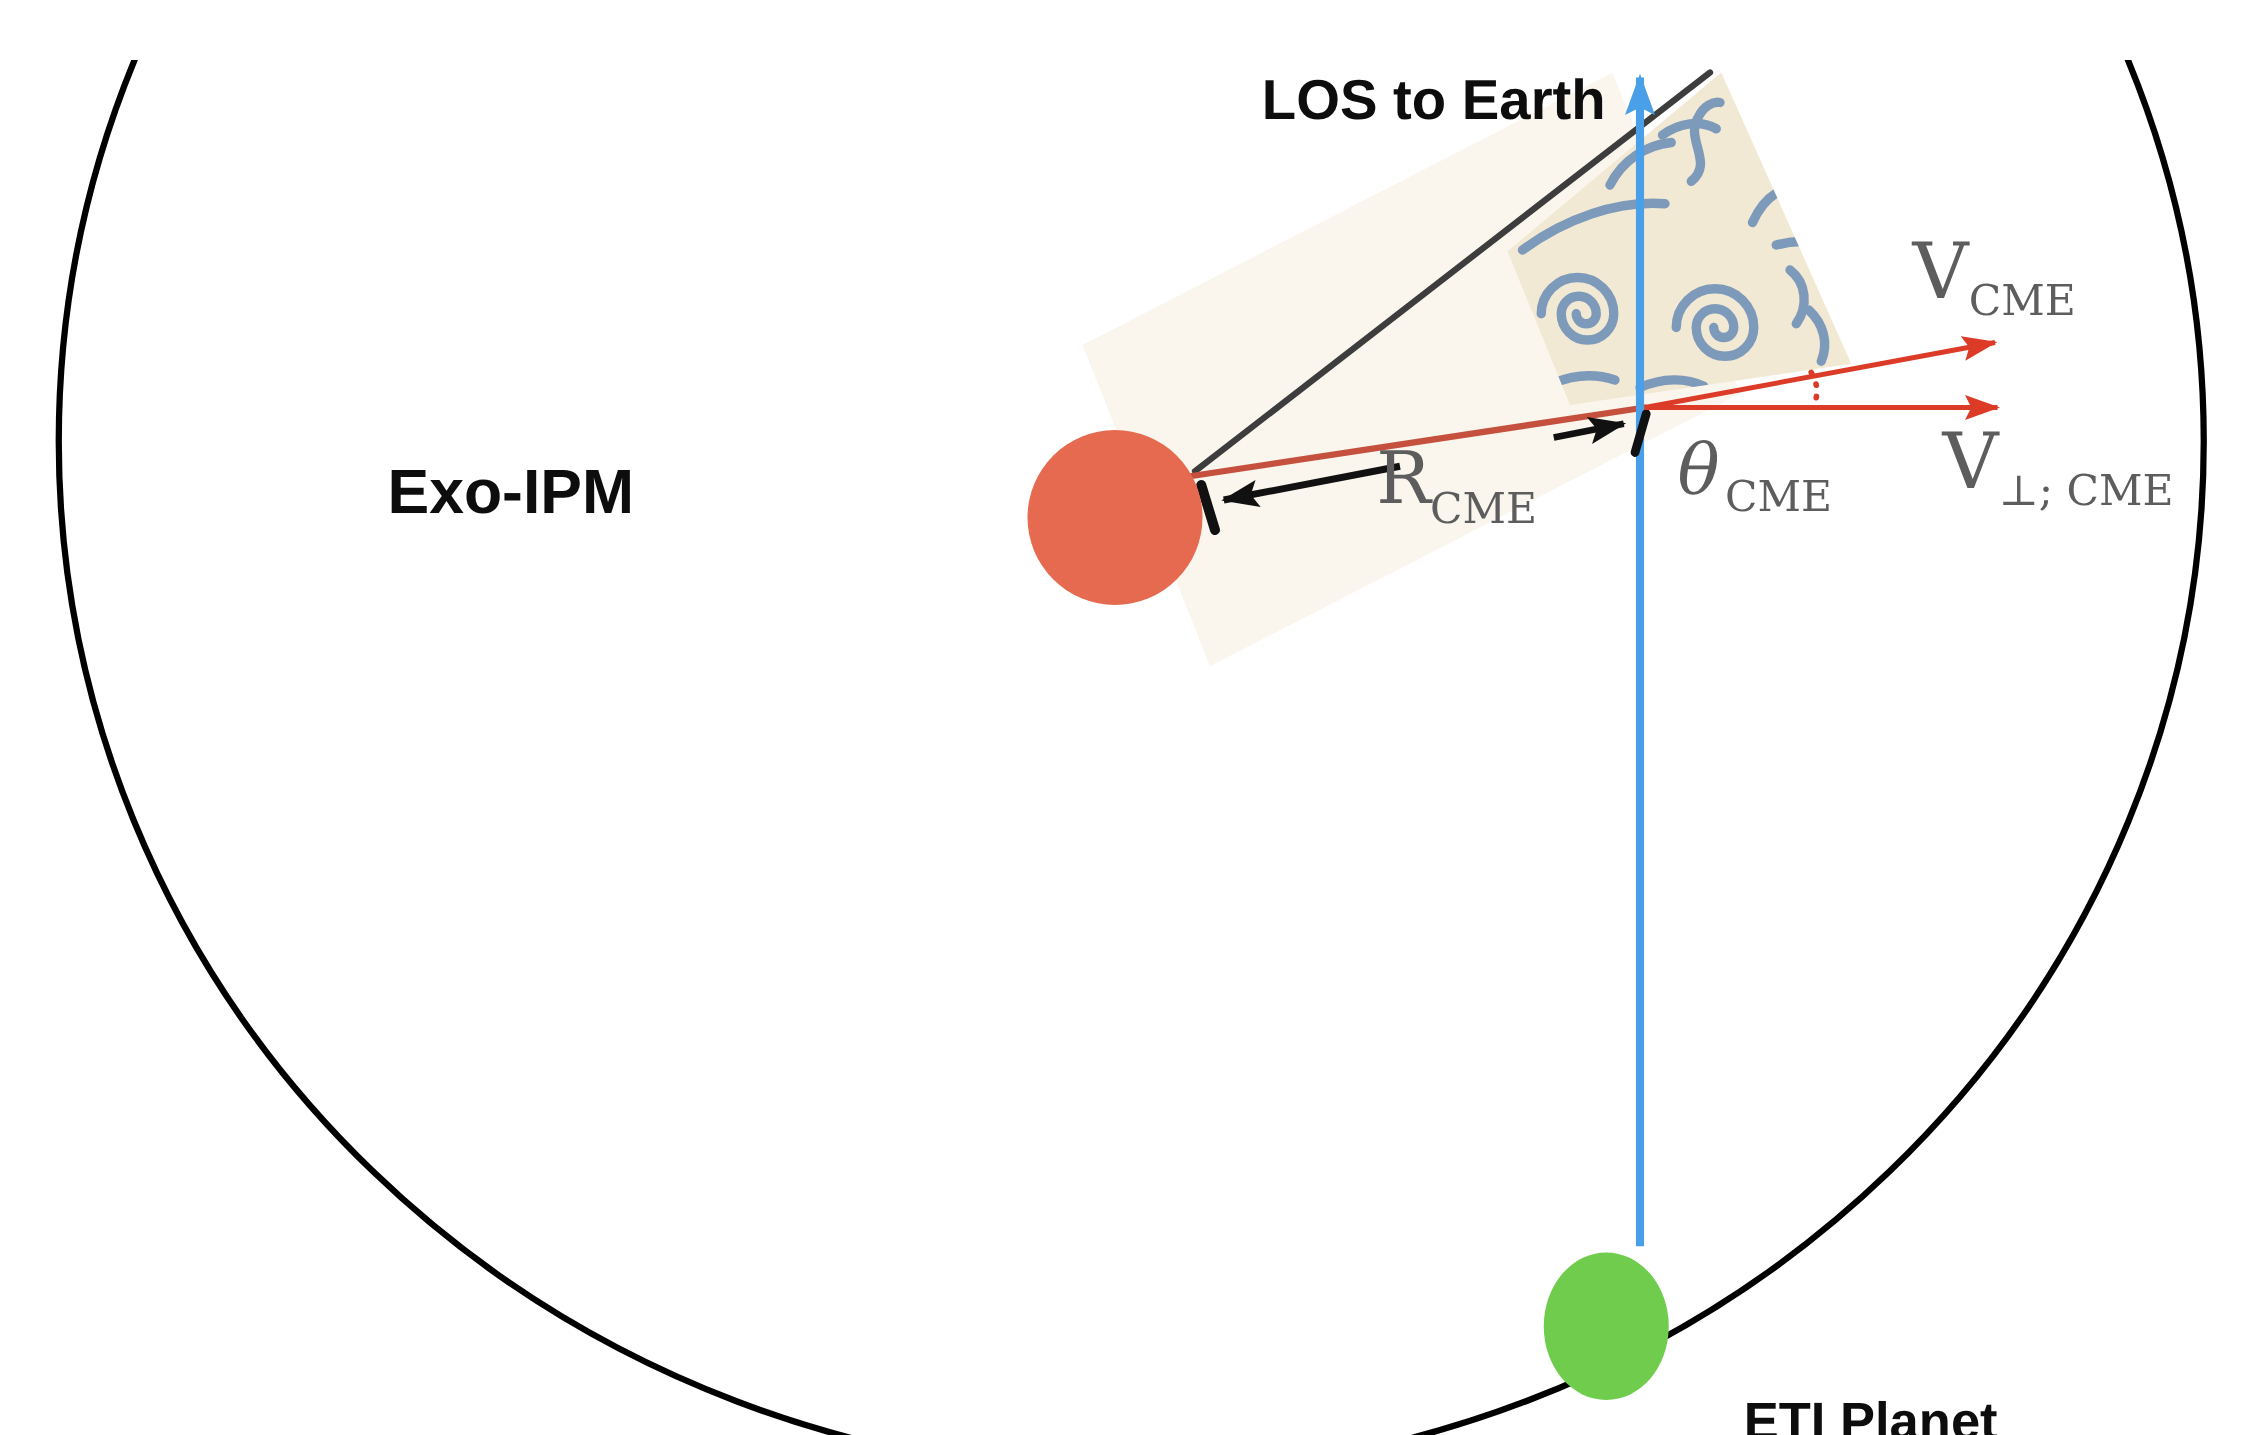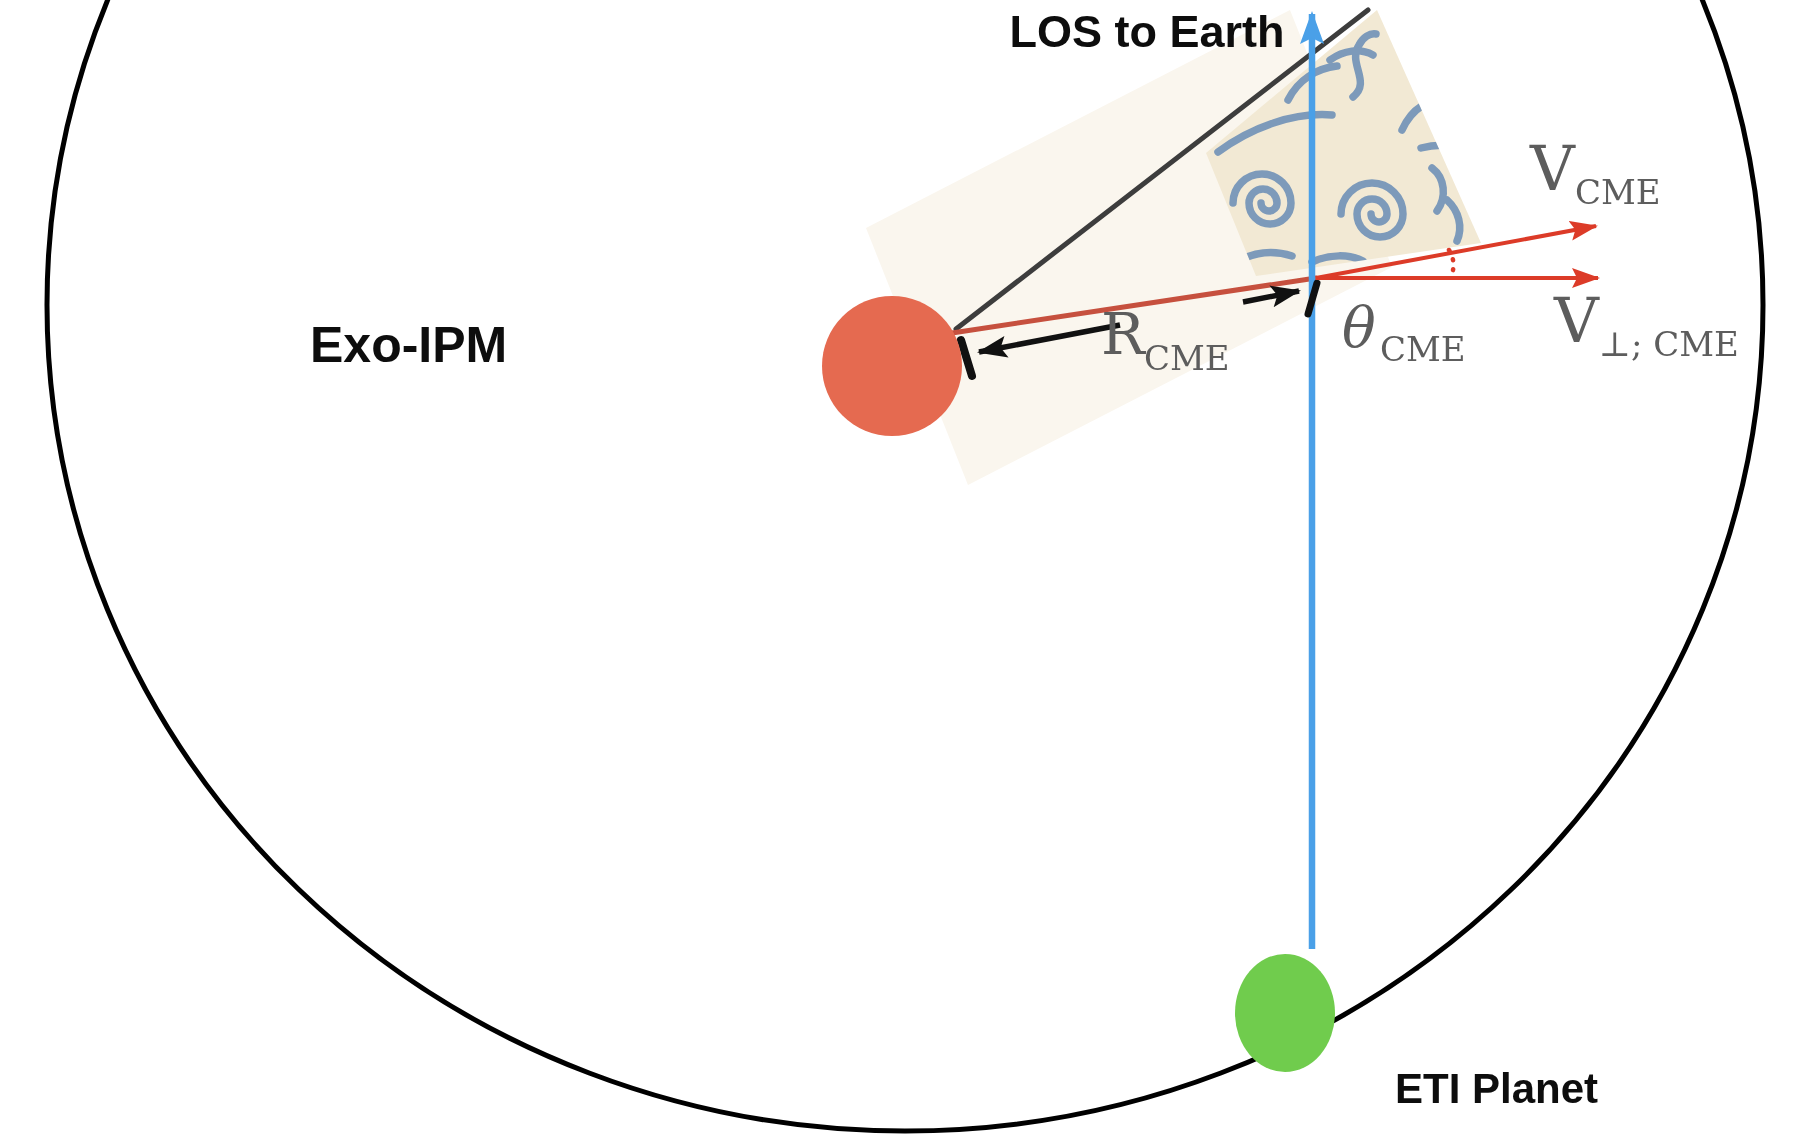--- a/index.html
+++ b/index.html
@@ -9,20 +9,21 @@
     width: 1800px;
     height: 1148px;
     overflow: hidden;
     font-family: "Liberation Sans", sans-serif;
   }
   .stage {
     position: relative;
     width: 1800px;
     height: 976px;
     background: #ffffff;
+    margin-top: 48px;
   }
   svg { display: block; }
   .sans-label {
     font-family: "Liberation Sans", sans-serif;
     font-weight: bold;
   }
   .math-label {
     font-family: "DejaVu Serif", "Liberation Serif", serif;
   }
   .math-italic {

